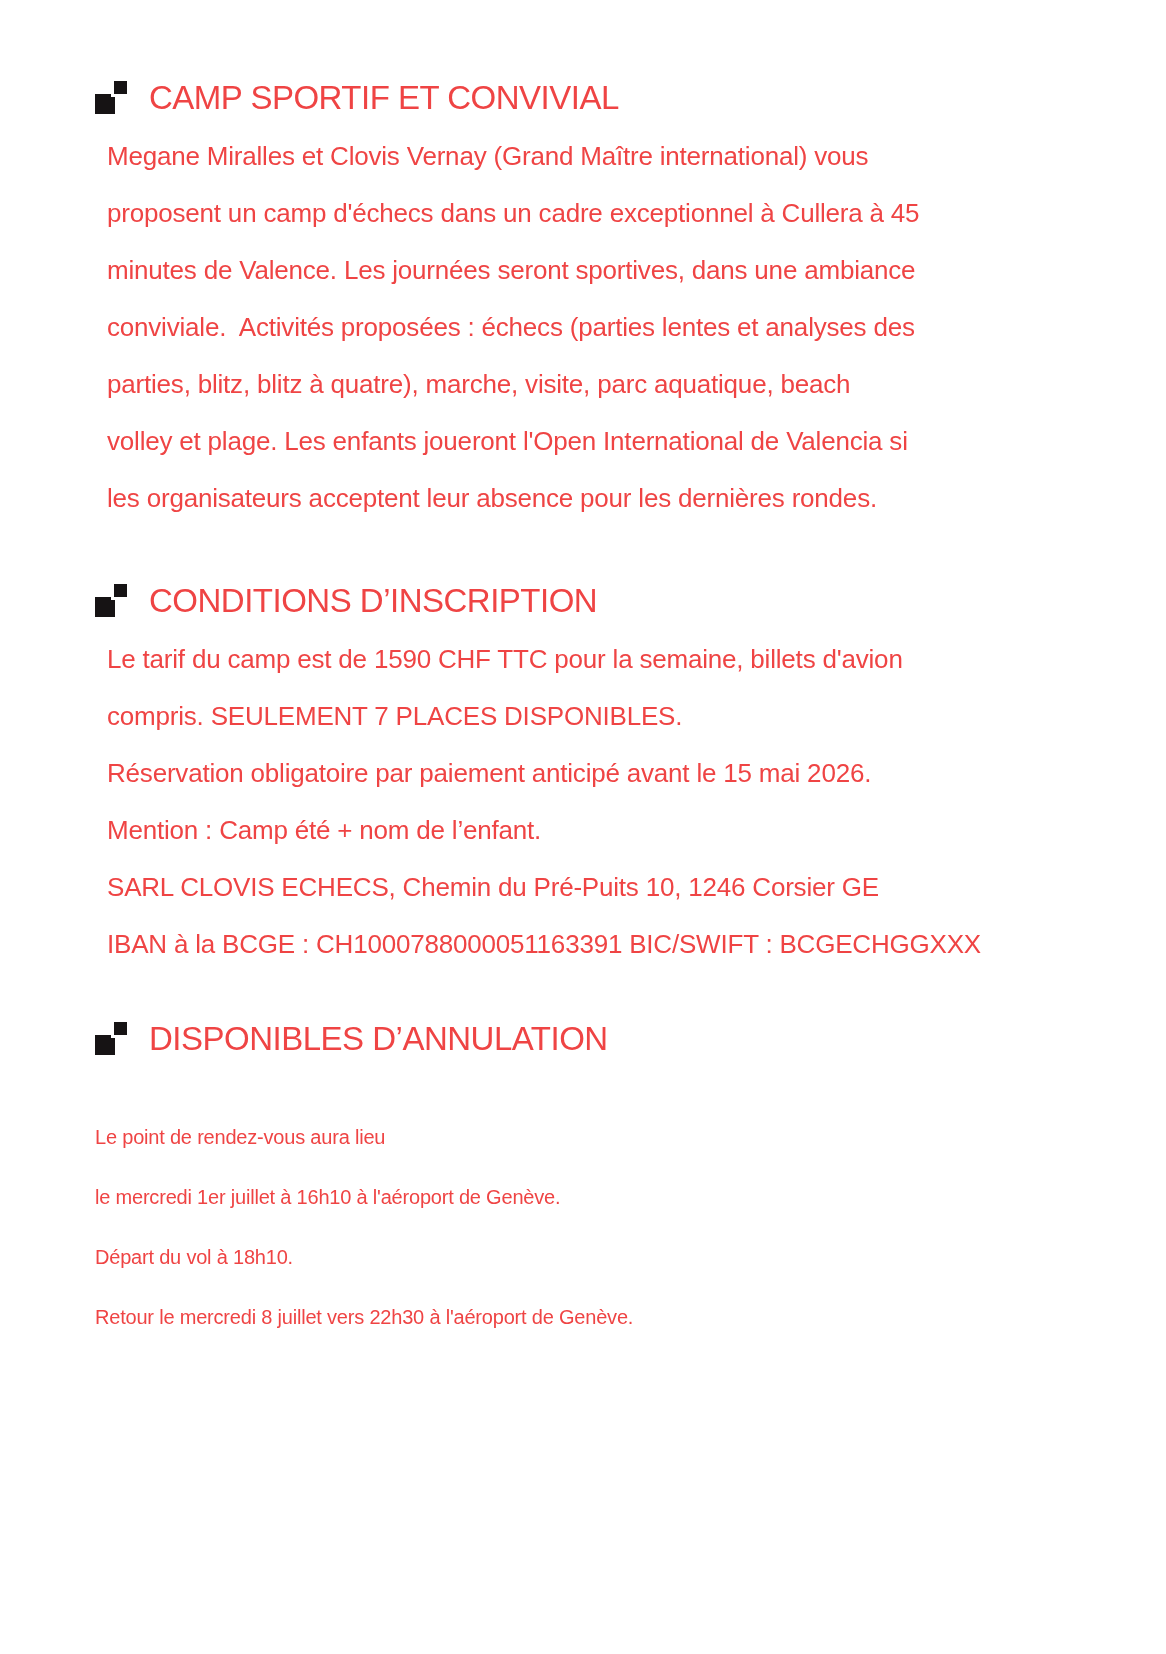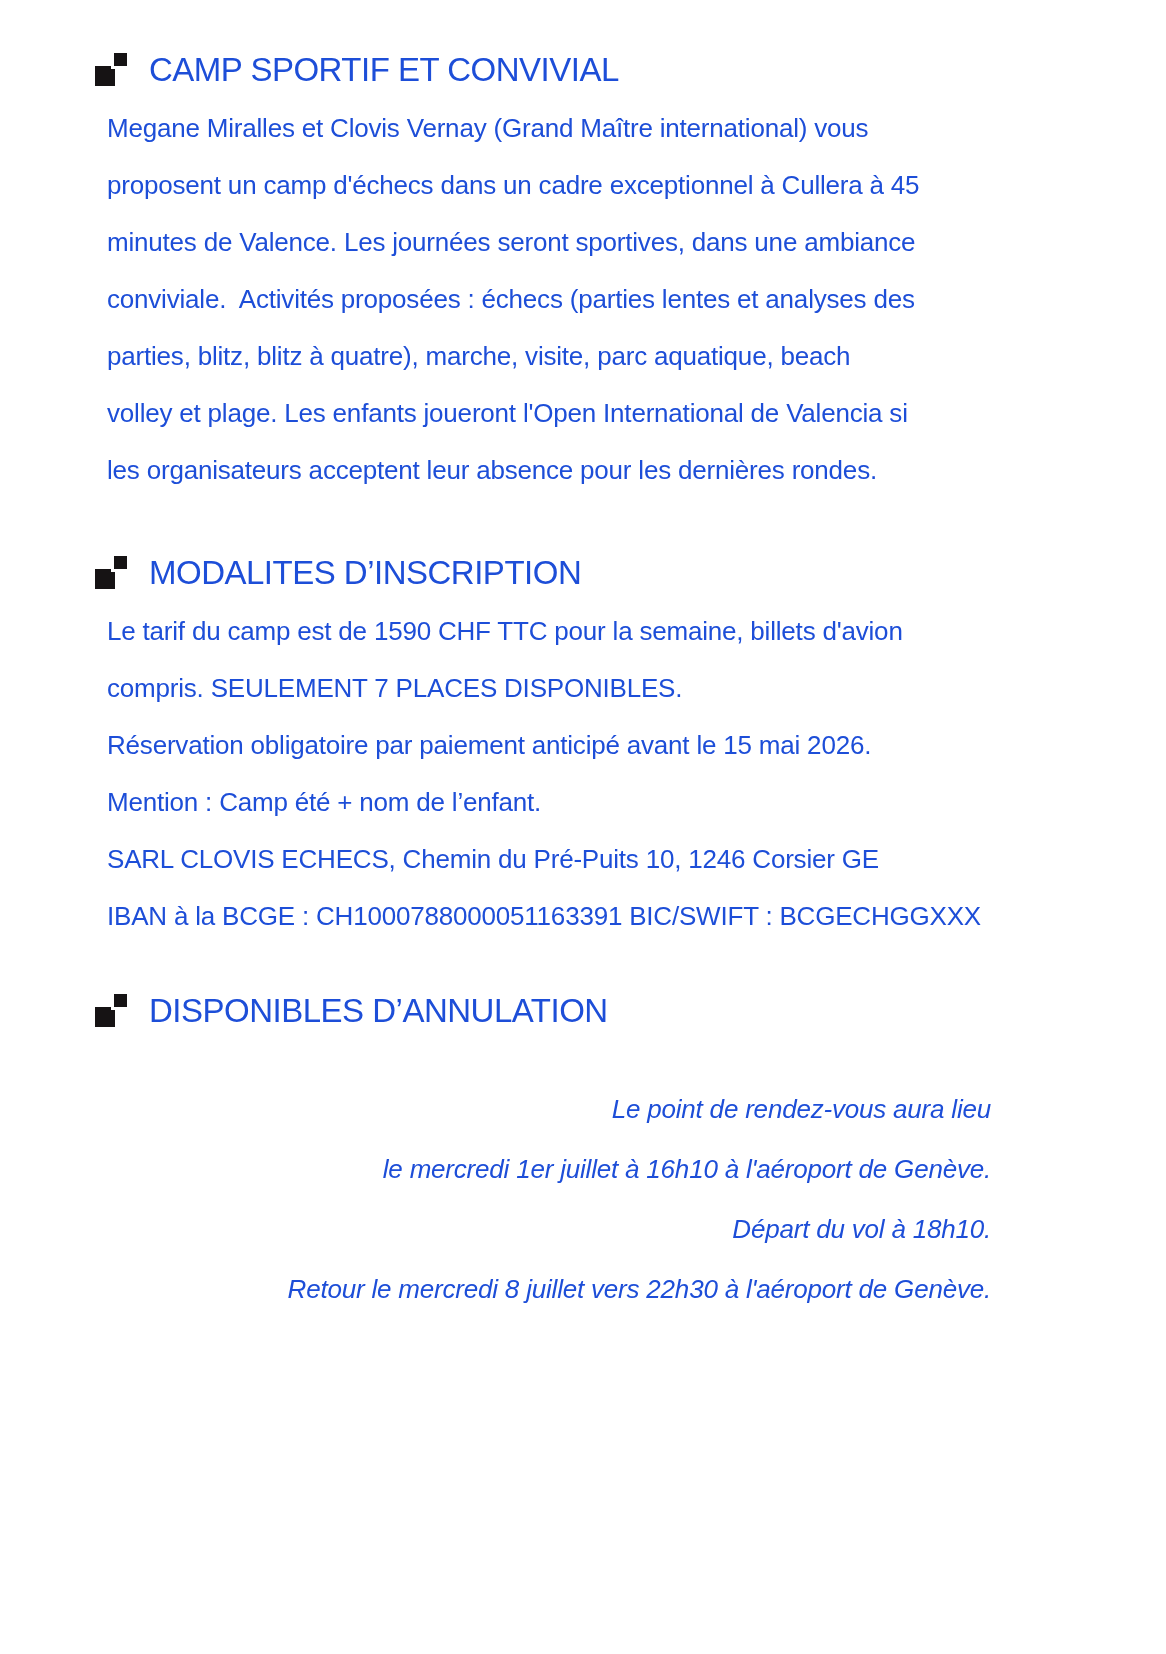--- a/index.html
+++ b/index.html
@@ -2,23 +2,23 @@
 <html><head>
 <meta charset="utf-8">
 <style>
   html, body { margin: 0; padding: 0; background: #ffffff; }
   .page {
     position: relative;
     width: 1166px;
     height: 1654px;
     box-sizing: border-box;
     background: #ffffff;
-    padding: 48px 60px 0 95px;
+    padding: 76px 60px 0 95px;
     font-family: "Liberation Sans", sans-serif;
-    color: #1d4ed8;
+    color: #ef4444;
     overflow: hidden;
   }
   .heading {
     display: flex;
     align-items: center;
     gap: 16px;
     height: 44px;
   }
   .heading .title {
     font-size: 33px;
@@ -43,26 +43,25 @@
     font-size: 26px;
     letter-spacing: -0.2px;
     line-height: 57px;
     white-space: pre-wrap;
   }
   .section-inscription { margin-top: 52px; }
   .section-annulation  { margin-top: 44px; }
   .section-annulation .body-text { margin-top: 56px; line-height: 60px; }
   .footer-text {
     margin: 46px 115px 0 0;
-    font-size: 26px;
+    font-size: 20px;
     letter-spacing: -0.2px;
     line-height: 60px;
-    text-align: right;
+    text-align: left;
     white-space: pre-wrap;
-    font-style: italic;
   }
 </style>
 </head>
 <body>
 
 <div class="page">
 
   <section class="section-camp">
     <div class="heading">
       <span class="hicon">
@@ -79,21 +78,21 @@
 volley et plage. Les enfants joueront l'Open International de Valencia si
 les organisateurs acceptent leur absence pour les dernières rondes.</p>
   </section>
 
   <section class="section-inscription">
     <div class="heading">
       <span class="hicon">
         <span class="sq-b"></span>
         <span class="sq-t"></span>
       </span>
-      <h2 class="title">MODALITES D’INSCRIPTION</h2>
+      <h2 class="title">CONDITIONS D’INSCRIPTION</h2>
     </div>
     <p class="body-text">Le tarif du camp est de 1590 CHF TTC pour la semaine, billets d'avion
 compris. SEULEMENT 7 PLACES DISPONIBLES.
 Réservation obligatoire par paiement anticipé avant le 15 mai 2026.
 Mention : Camp été + nom de l’enfant.
 SARL CLOVIS ECHECS, Chemin du Pré-Puits 10, 1246 Corsier GE
 IBAN à la BCGE : CH1000788000051163391 BIC/SWIFT : BCGECHGGXXX</p>
   </section>
 
   <section class="section-annulation">

